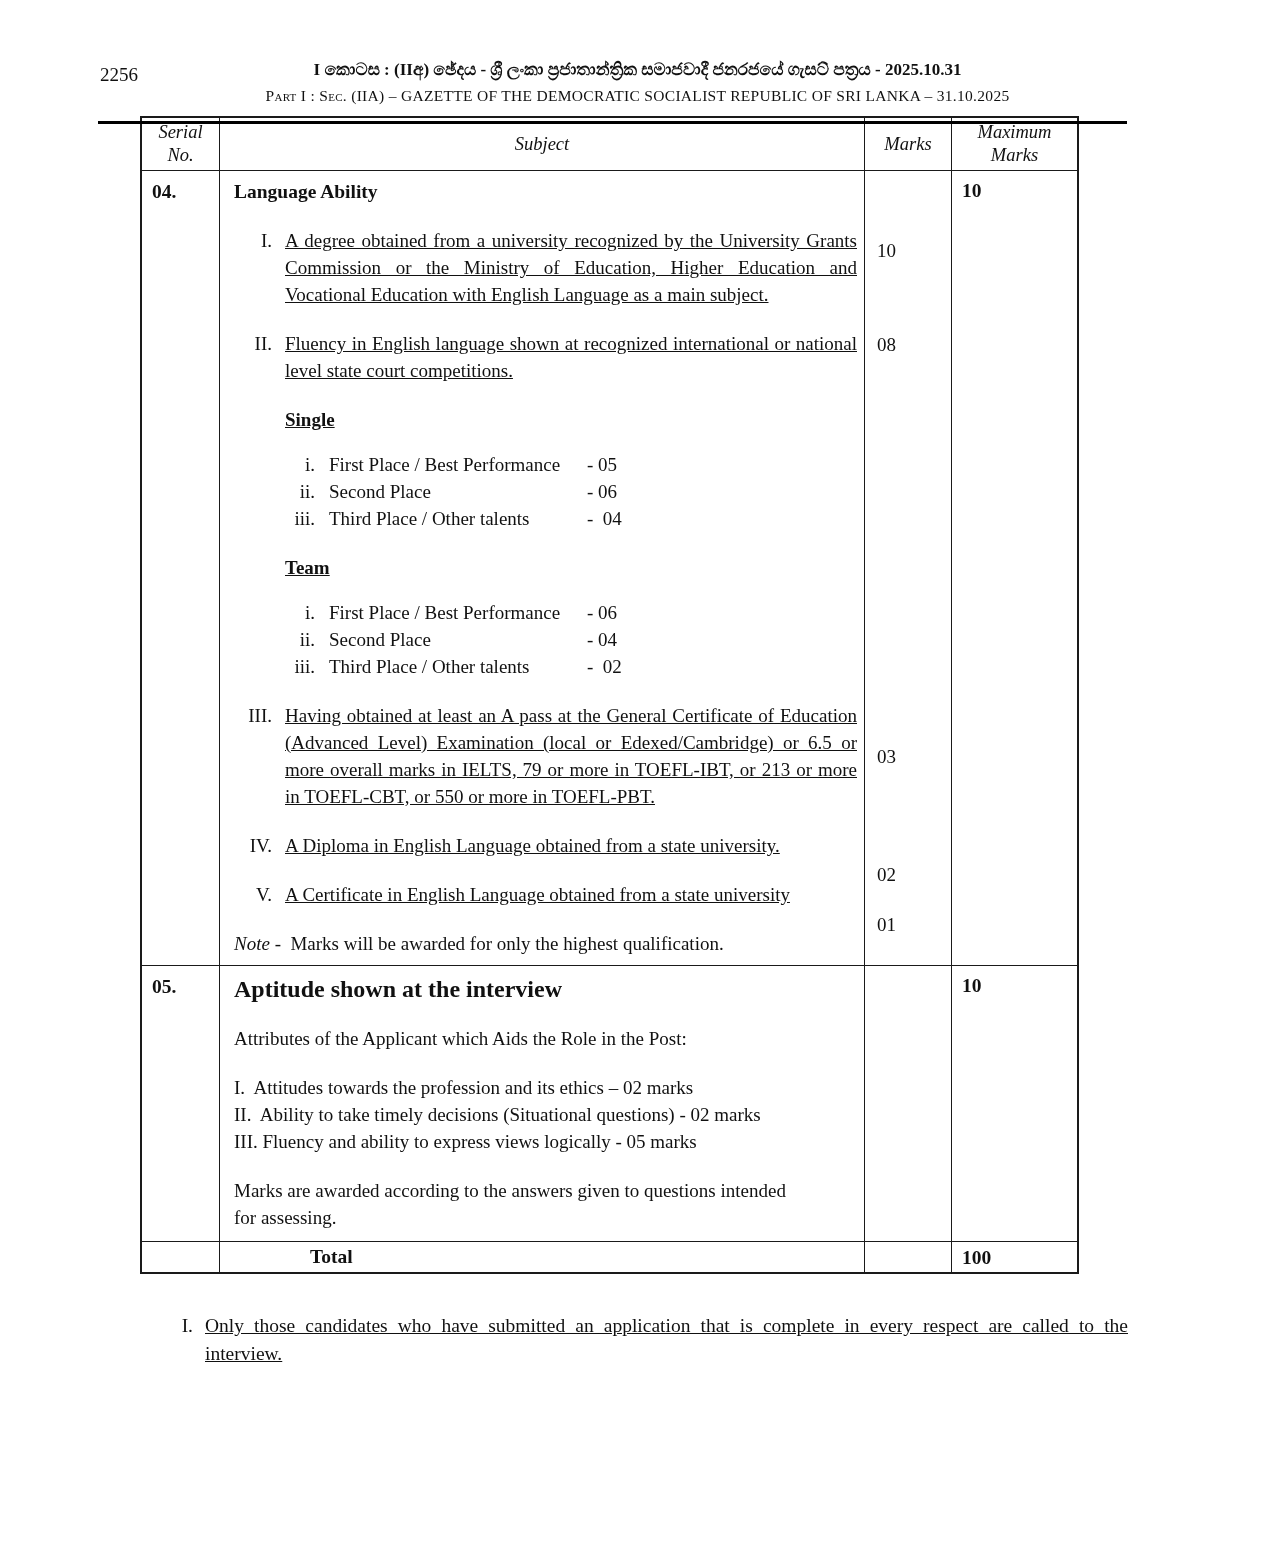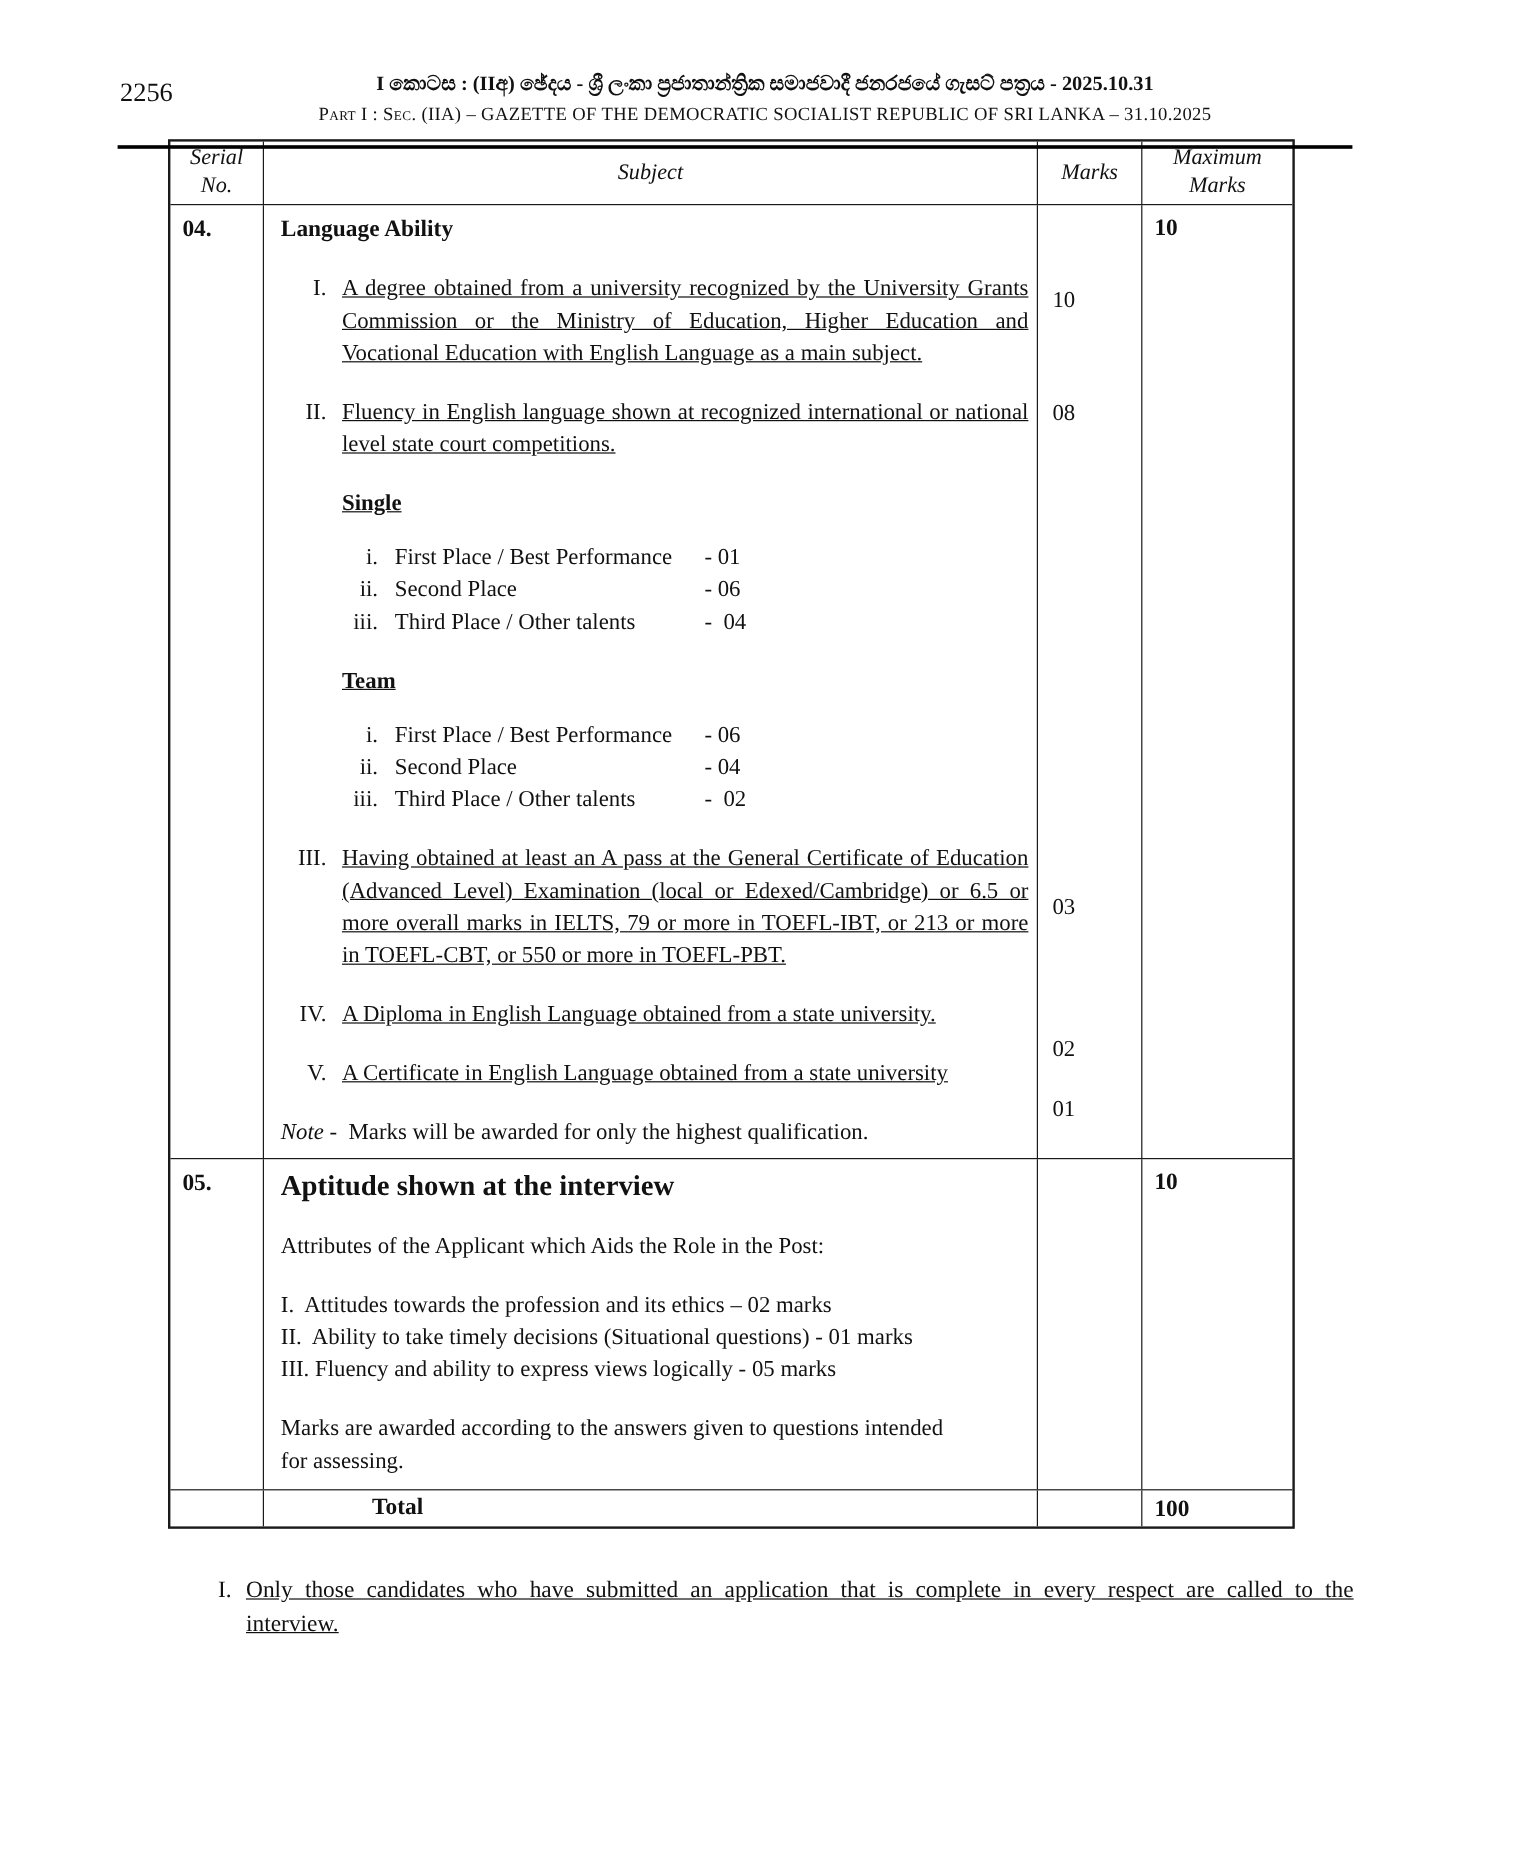--- a/index.html
+++ b/index.html
@@ -1,21 +1,21 @@
 <!DOCTYPE html>
 <html><head>
 <meta charset="utf-8">
 <style>
   html,body{margin:0;padding:0;background:#ffffff;}
   body{width:1275px;height:1549px;overflow:hidden;
        font-family:"Liberation Serif", serif;color:#111;}
   .page{position:relative;width:1275px;height:1549px;background:#fff;}
 
   
-  .page-number{position:absolute;top:64px;left:100px;font-size:22px;}
+  .page-number{position:absolute;top:64px;left:100px;font-size:19px;}
   .header-center{position:absolute;top:58px;left:160px;width:955px;text-align:center;}
   .sinhala-line{font-size:17px;font-weight:bold;line-height:24px;text-align:center;}
   .english-line{font-size:15.5px;line-height:22px;margin-top:3px;
                 font-variant:small-caps;letter-spacing:.3px;}
   .header-rule{position:absolute;top:121px;left:98px;width:1029px;
                border-top:3px solid #000;}
 
   
   .content{padding-top:116px;}
   .marks-table{margin-left:140px;width:935px;border:2px solid #1a1a1a;
@@ -105,21 +105,21 @@
           <div class="item">
             <span class="rn">II.</span>
             <div class="itext">Fluency in English language shown at recognized international or national level state court competitions.</div>
           </div>
 
           <div class="group-head">Single</div>
           <div class="sub-list">
             <div class="sub-row">
               <span class="sn">i.</span>
               <span class="slabel">First Place / Best Performance</span>
-              <span class="sval pre">- 01</span>
+              <span class="sval pre">- 05</span>
             </div>
             <div class="sub-row">
               <span class="sn">ii.</span>
               <span class="slabel">Second Place</span>
               <span class="sval pre">- 06</span>
             </div>
             <div class="sub-row">
               <span class="sn">iii.</span>
               <span class="slabel">Third Place / Other talents</span>
               <span class="sval pre">-  04</span>
@@ -179,21 +179,21 @@
       </div>
 
       <div class="t-row">
         <div class="c serial-cell">05.</div>
 
         <div class="c subject-cell">
           <div class="r5-title">Aptitude shown at the interview</div>
           <div class="r5-intro">Attributes of the Applicant which Aids the Role in the Post:</div>
           <div class="r5-points">
             <div class="pre">I.  Attitudes towards the profession and its ethics – 02 marks</div>
-            <div class="pre">II.  Ability to take timely decisions (Situational questions) - 01 marks</div>
+            <div class="pre">II.  Ability to take timely decisions (Situational questions) - 02 marks</div>
             <div class="pre">III. Fluency and ability to express views logically - 05 marks</div>
           </div>
           <div class="r5-outro">
             <div>Marks are awarded according to the answers given to questions intended</div>
             <div>for assessing.</div>
           </div>
         </div>
 
         <div class="c c-marks"></div>
         <div class="c c-max">

